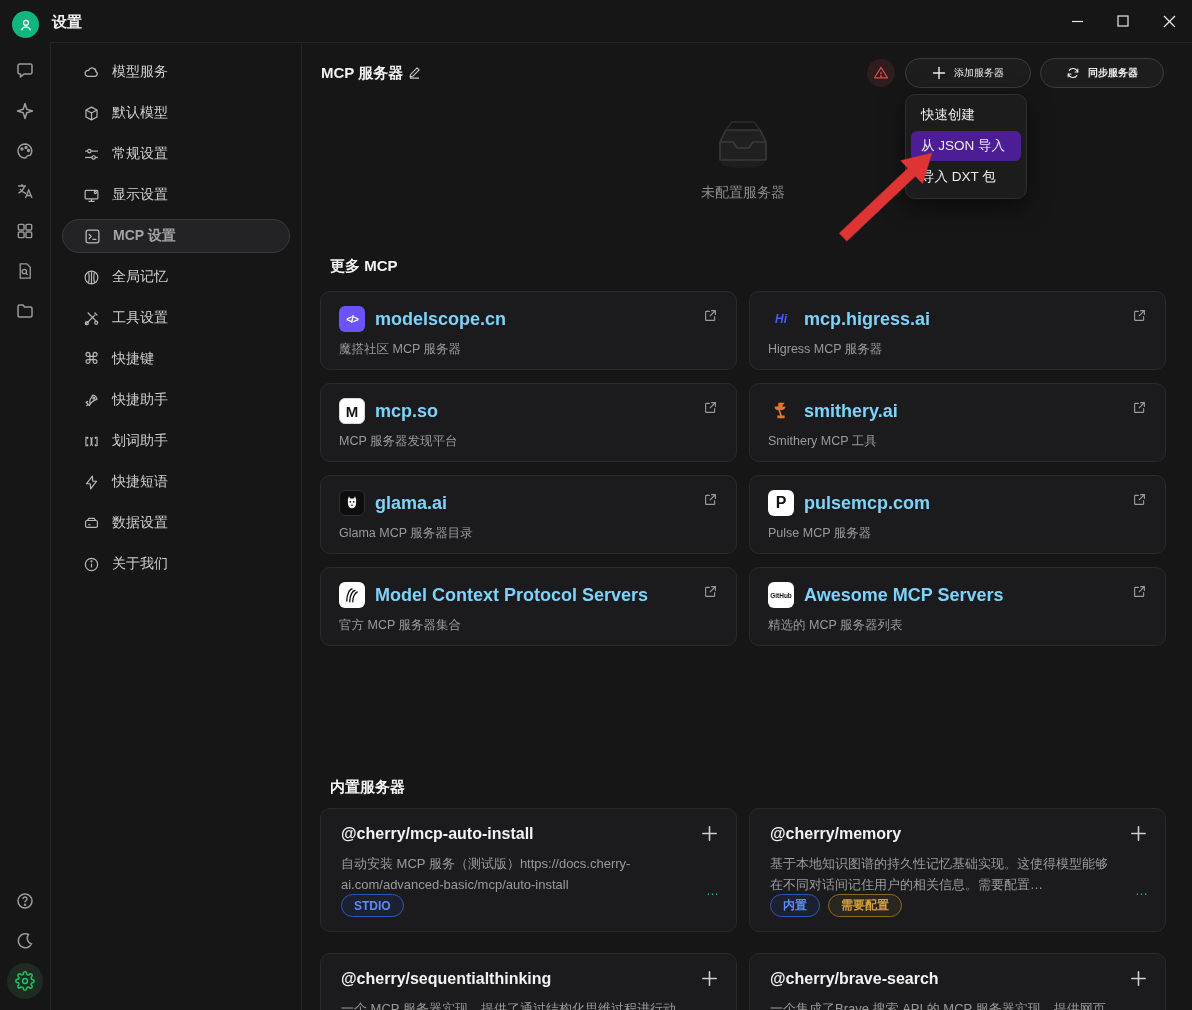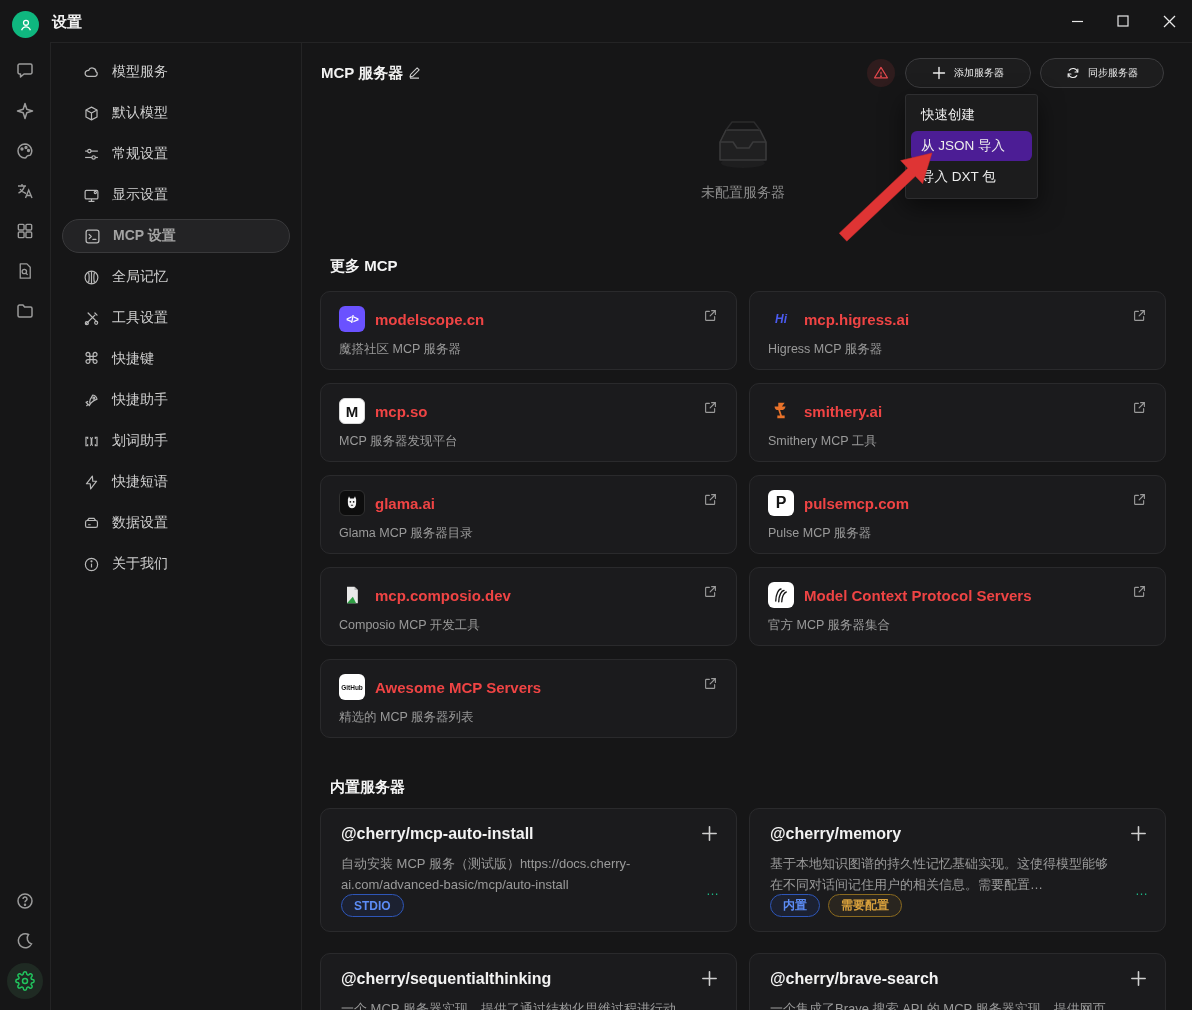--- a/index.html
+++ b/index.html
@@ -41,24 +41,24 @@
 
   .page-title { position:absolute; left:321px; top:64px; font-size:15px; font-weight:bold; color:#f2f2f2; }
   .edit-icon { position:absolute; left:407px; top:65px; color:#cccccc; }
 
   .warn-btn { position:absolute; left:867px; top:59px; width:28px; height:28px; border-radius:50%;
     background:rgba(229,72,77,0.12); display:flex; align-items:center; justify-content:center; color:#e5484d; }
   .pill-btn { position:absolute; top:58px; height:30px; border-radius:15px; background:#1d1d1e;
     border:1px solid #3c3c3e; display:flex; align-items:center; gap:8px; padding:0 16px;
     color:#ececec; font-size:10px; cursor:default; }
   .btn-add { left:905px; width:126px; justify-content:center; }
-  .btn-sync { left:1040px; width:124px; justify-content:center; }
-
-  
-  .dropdown { position:absolute; left:905px; top:94px; width:133px; border-radius:3px;
+  .btn-sync { left:1040px; width:124px; justify-content:center;font-weight:bold; }
+
+  
+  .dropdown { position:absolute; left:905px; top:94px; width:122px; border-radius:10px;
     background:#1c1c1d; border:1px solid #2e2e30; box-shadow:0 8px 24px rgba(0,0,0,0.55);
     padding:5px; z-index:20; }
   .dd-item { height:30px; border-radius:6px; display:flex; align-items:center; padding:0 10px;
     font-size:13.5px; color:#ededed; margin-bottom:1px; cursor:default; }
   .dd-item.hl { background:#4c1d95; }
 
   
   .arrow-overlay { position:absolute; left:0; top:0; width:1192px; height:1010px; pointer-events:none; z-index:40; }
 
   
@@ -74,21 +74,21 @@
   .grid { position:absolute; left:320px; width:846px; display:grid;
     grid-template-columns:417px 417px; column-gap:12px; }
   .grid-more { top:291px; row-gap:13px; grid-auto-rows:79px; }
   .grid-builtin { top:808px; row-gap:21px; grid-auto-rows:124px; }
 
   .card { background:#1b1b1d; border:1px solid #2a2a2c; border-radius:10px; position:relative; }
 
   
   .mcard { padding:14px 18px; }
   .mcard-head { display:flex; align-items:center; gap:10px; }
-  .mcard-name { font-size:15px; font-weight:bold; color:#ef4444; }
+  .mcard-name { font-size:18px; font-weight:bold; color:#7dd3fc; }
   .mcard-desc { margin-top:9px; font-size:12.5px; color:#9a9a9a; }
   .ext-link { position:absolute; right:18px; top:16px; color:#9a9a9a; }
   .cicon { width:26px; height:26px; border-radius:6px; display:flex; align-items:center; justify-content:center;
     font-weight:bold; flex:0 0 auto; overflow:hidden; }
   .ic-modelscope { background:#6a52ff; color:#fff; font-size:10px; letter-spacing:-1px; }
   .ic-higress { background:transparent; color:#4b5bf0; font-size:12px; font-style:italic; }
   .ic-mcpso { background:#ffffff; color:#141414; font-size:15px; border:1px solid #d8d8d8; }
   .ic-smithery { background:transparent; }
   .ic-glama { background:#0d0d0d; border:1px solid #303030; }
   .ic-pulse { background:#ffffff; color:#141414; font-size:16px; }
@@ -462,38 +462,20 @@
       <span class="mcard-name">pulsemcp.com</span>
     </div>
     <div class="mcard-desc">Pulse MCP 服务器</div>
     <span class="ext-link">
         <svg width="15" height="15" viewBox="0 0 20 20" fill="none" stroke="currentColor" stroke-width="1.5" stroke-linecap="round">
           <path d="M8.5 4.5H4.5a1 1 0 0 0-1 1v10a1 1 0 0 0 1 1h10a1 1 0 0 0 1-1v-4M11.5 3.5h5v5M16 4 9.5 10.5"></path>
         </svg>
       </span>
   </div>
 
-  <div class="card mcard">
-    <div class="mcard-head">
-      <span class="cicon ic-composio">
-        <svg width="20" height="20" viewBox="0 0 24 24">
-            <path fill="#e9e9e9" d="M6 2h9l4 4v16H6z"></path>
-            <path fill="#2f9e44" d="M6 22l7-8 4 8z"></path>
-            <path fill="#bbb" d="M15 2v4h4z"></path>
-          </svg>
-      </span>
-      <span class="mcard-name">mcp.composio.dev</span>
-    </div>
-    <div class="mcard-desc">Composio MCP 开发工具</div>
-    <span class="ext-link">
-        <svg width="15" height="15" viewBox="0 0 20 20" fill="none" stroke="currentColor" stroke-width="1.5" stroke-linecap="round">
-          <path d="M8.5 4.5H4.5a1 1 0 0 0-1 1v10a1 1 0 0 0 1 1h10a1 1 0 0 0 1-1v-4M11.5 3.5h5v5M16 4 9.5 10.5"></path>
-        </svg>
-      </span>
-  </div>
 
   <div class="card mcard">
     <div class="mcard-head">
       <span class="cicon ic-mcp-official">
         <svg width="18" height="18" viewBox="0 0 24 24" fill="none" stroke="#141414" stroke-width="1.8" stroke-linecap="round">
             <path d="M5 20C5 11 9 4 12 4M9 21c0-9 4-15 7-15M13 21c0-7 3-12 6-13"></path>
           </svg>
       </span>
       <span class="mcard-name">Model Context Protocol Servers</span>
     </div>

